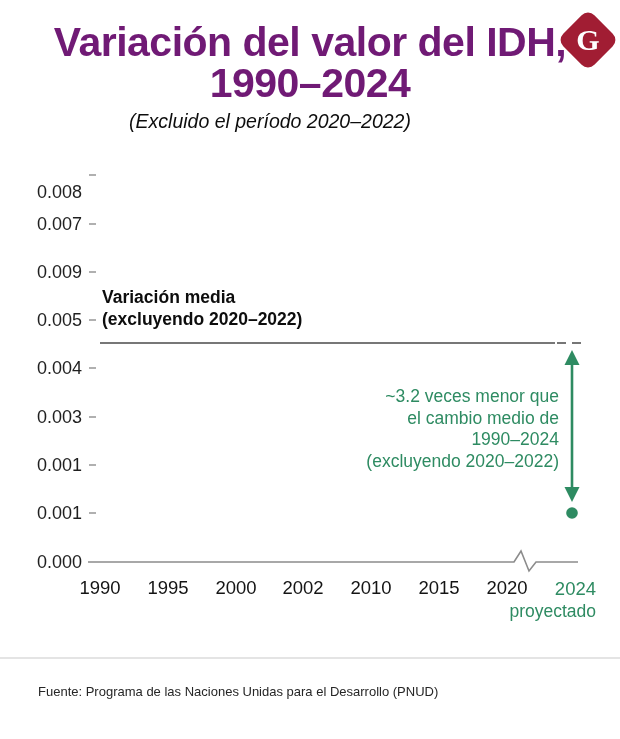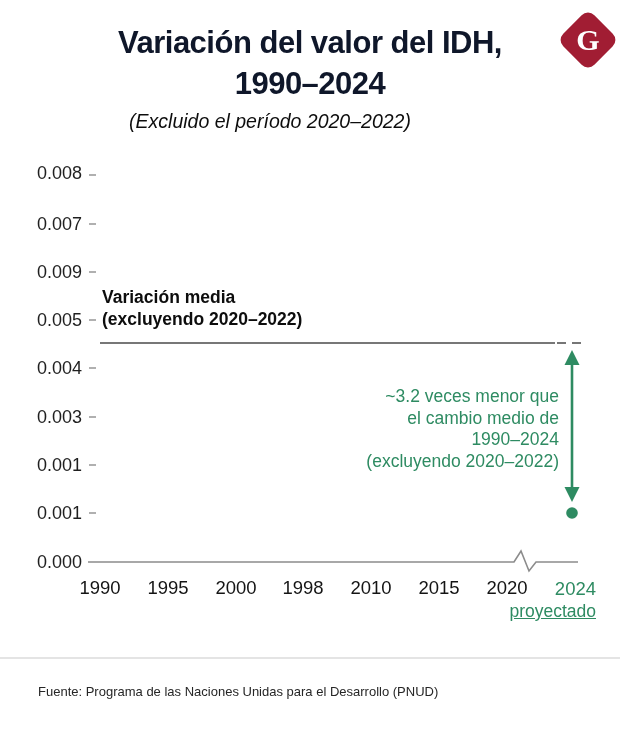--- a/index.html
+++ b/index.html
@@ -1,40 +1,40 @@
 <!DOCTYPE html>
 <html><head>
 <meta charset="utf-8">
 <style>
   html,body{margin:0;padding:0;background:#fff;}
   .canvas{position:relative;width:620px;height:739px;background:#ffffff;
           font-family:"Liberation Sans",sans-serif;overflow:hidden;}
 
   
   .title{position:absolute;top:22px;left:0;width:620px;text-align:center;
-         font-size:31px;line-height:41px;font-weight:800;color:#0f172a;letter-spacing:-0.5px;}
+         font-size:41px;line-height:41px;font-weight:800;color:#701a75;letter-spacing:-0.5px;}
   .subtitle{position:absolute;top:110px;left:0;width:540px;text-align:center;
             font-size:19.5px;color:#0d0d0d;font-style:italic;}
 
   
   .logo{position:absolute;left:556px;top:8px;width:64px;height:64px;}
   .logo-diamond{position:absolute;left:10px;top:10px;width:44px;height:44px;
                 background:#a11d33;border-radius:9px;transform:rotate(45deg);}
   .logo-letter{position:absolute;left:0;top:0;width:64px;height:64px;display:flex;
                align-items:center;justify-content:center;color:#ffffff;
                font-family:"Liberation Serif",serif;font-weight:bold;font-size:30px;}
 
   
   .ylab{position:absolute;left:2px;width:80px;text-align:right;font-size:18px;
         line-height:20px;color:#1f1f1f;}
   .xlab{position:absolute;top:577px;width:68px;text-align:center;font-size:18.5px;
         color:#141414;}
   .xproj{position:absolute;top:577px;left:466px;width:130px;text-align:right;
          font-size:18.5px;line-height:23px;color:#2e8b62;}
-  .xproj .cap{font-size:17.5px;text-decoration:underline;}
+  .xproj .cap{font-size:17.5px;}
 
   
   .mean-label{position:absolute;left:102px;top:287px;font-size:17.5px;font-weight:bold;
               line-height:21.5px;color:#0d0d0d;}
   .annot{position:absolute;left:259px;top:386px;width:300px;text-align:right;
          font-size:17.5px;line-height:21.5px;color:#2e8b62;}
 
   .plot-svg{position:absolute;left:0;top:0;width:620px;height:739px;pointer-events:none;}
 
   
@@ -50,34 +50,34 @@
     <div class="logo-diamond"></div>
     <span class="logo-letter">G</span>
   </div>
 
   <div class="title">
     <div>Variación del valor del IDH,</div>
     <div>1990–2024</div>
   </div>
   <div class="subtitle">(Excluido el período 2020–2022)</div>
 
-  <span class="ylab" style="top:163px">0.008</span>
+  <span class="ylab" style="top:182px">0.008</span>
   <span class="ylab" style="top:214px">0.007</span>
   <span class="ylab" style="top:262px">0.009</span>
   <span class="ylab" style="top:310px">0.005</span>
   <span class="ylab" style="top:358px">0.004</span>
   <span class="ylab" style="top:407px">0.003</span>
   <span class="ylab" style="top:455px">0.001</span>
   <span class="ylab" style="top:503px">0.001</span>
   <span class="ylab" style="top:552px">0.000</span>
 
   <span class="xlab" style="left:66px">1990</span>
   <span class="xlab" style="left:134px">1995</span>
   <span class="xlab" style="left:202px">2000</span>
-  <span class="xlab" style="left:269px">1998</span>
+  <span class="xlab" style="left:269px">2002</span>
   <span class="xlab" style="left:337px">2010</span>
   <span class="xlab" style="left:405px">2015</span>
   <span class="xlab" style="left:473px">2020</span>
   <div class="xproj">
     <div>2024</div>
     <div class="cap">proyectado</div>
   </div>
 
   <div class="mean-label">
     <div>Variación media</div>

